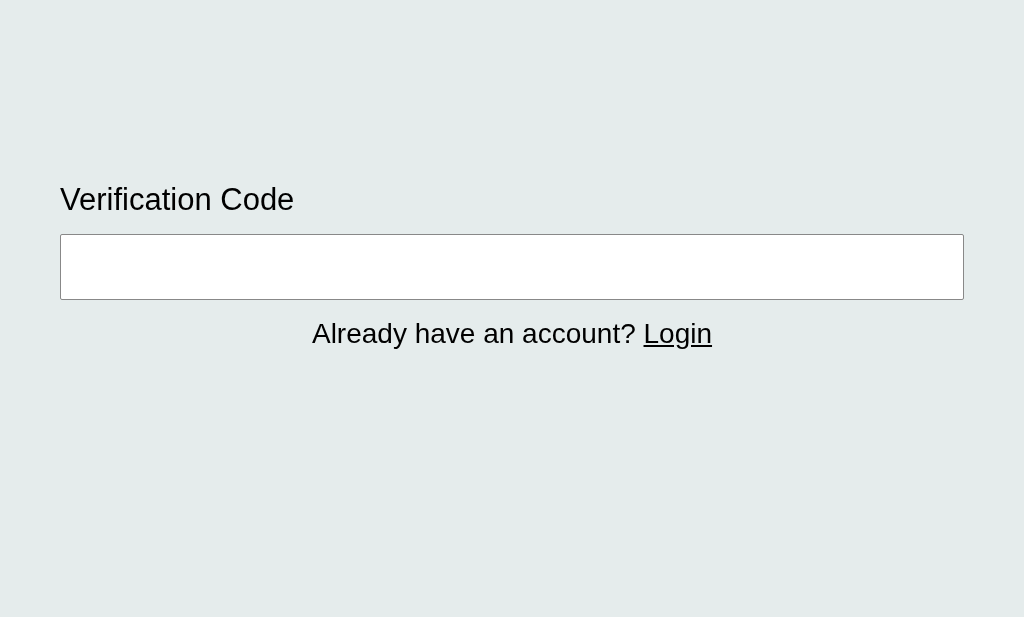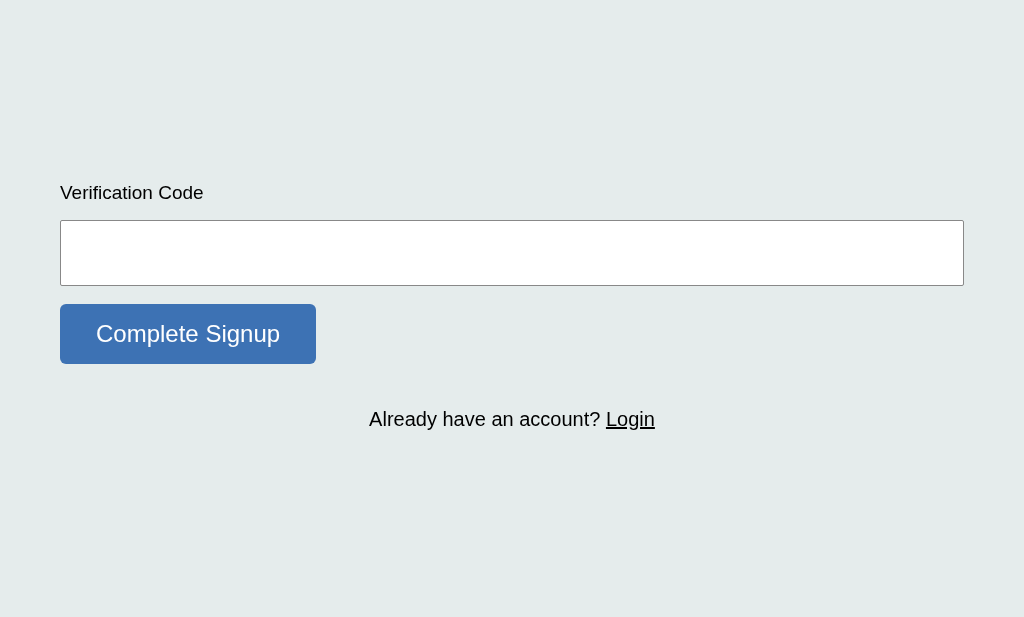--- a/index.html
+++ b/index.html
@@ -18,21 +18,21 @@
       padding: 100px 60px 60px 60px;
     }
     .instruction-text {
       font-size: 29px;
       line-height: 1.5;
       color: #000;
       margin-bottom: 38px;
       font-weight: 400;
     }
     .label {
-      font-size: 19px;
+      font-size: 31px;
       color: #000;
       margin-bottom: 16px;
       display: block;
       font-weight: 400;
     }
     .code-input {
       width: 100%;
       height: 66px;
       border: 1px solid #888;
       background-color: #fff;
@@ -47,39 +47,38 @@
       border: none;
       border-radius: 6px;
       padding: 16px 36px;
       font-size: 24px;
       cursor: pointer;
       font-weight: 400;
       margin-bottom: 44px;
     }
     .footer-text {
       text-align: center;
-      font-size: 20px;
+      font-size: 28px;
       color: #000;
     }
     .login-link {
       color: #000;
       text-decoration: underline;
       cursor: pointer;
     }
   </style>
 </head>
 <body>
 
 <div class="container">
   <div class="instruction-text">
     <br>
   </div>
   
   <label class="label">Verification Code</label>
   
   <input type="text" class="code-input" value="" style="">
   
-  <button class="submit-button">Complete Signup</button>
   
   <div class="footer-text">
     <span>Already have an account? </span><a class="login-link">Login</a>
   </div>
 </div>
 
 </body></html>

